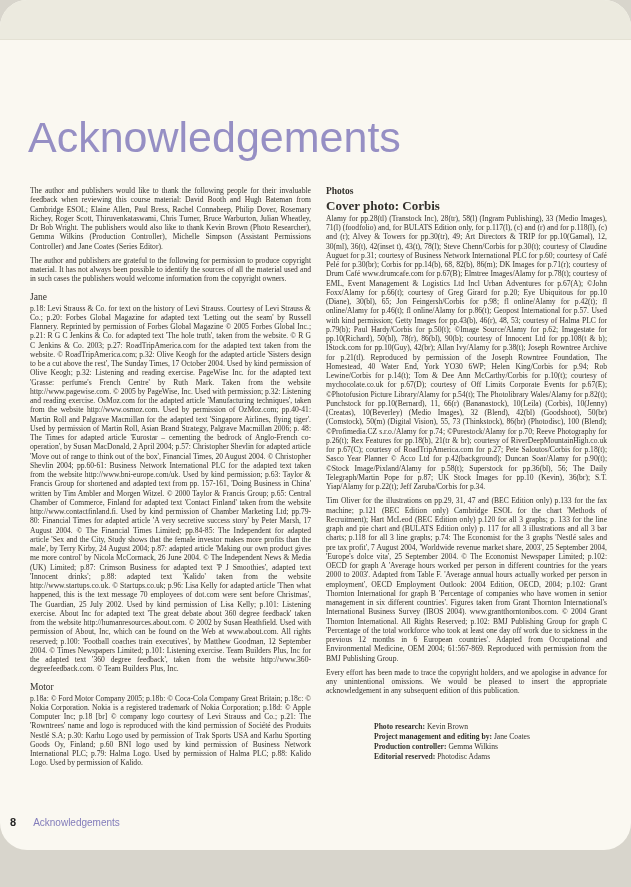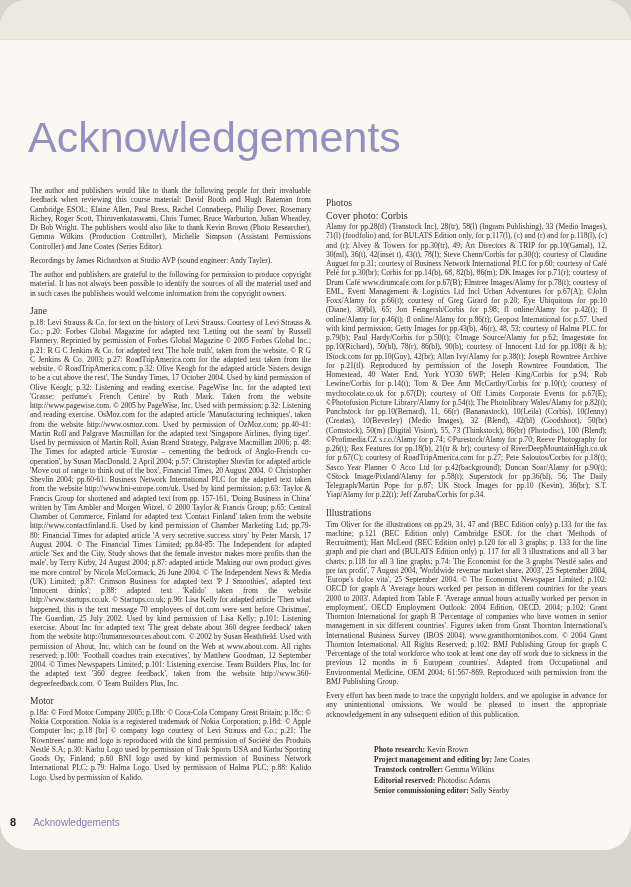--- a/index.html
+++ b/index.html
@@ -35,22 +35,22 @@
   .col{flex:1;min-width:0;}
   .body-text{
     font-size:7.6px;line-height:1.22;
     text-align:justify;
     margin:0 0 5px 0;
   }
   .section-heading{
     font-size:9.5px;font-weight:normal;
     margin:8px 0 2px 0;
   }
-  .section-heading.first{margin-top:12px;}
-  .cover-line{font-size:10px;line-height:1.22;margin:0;}
+  .section-heading.first{margin-top:0;font-weight:bold;}
+  .cover-line{font-size:13px;line-height:1.22;margin:0;font-weight:bold;}
   .credits{margin-top:26px;}
   .credit-row{font-size:7.6px;line-height:1.35;padding-left:48px;}
   .credit-label{font-weight:bold;}
   .footer{
     position:absolute;left:10px;bottom:22px;
     font-family:"Liberation Sans", sans-serif;
     display:flex;align-items:baseline;gap:17px;
   }
   .footer .pagenum{font-size:11px;font-weight:bold;color:#262626;}
   .footer .pagelabel{font-size:10px;color:#827cba;}
@@ -60,46 +60,43 @@
 
 <div class="page">
   <div class="top-band"></div>
 
   <h1 class="page-title">Acknowledgements</h1>
 
   <div class="columns">
 
     <div class="col">
       <p class="body-text">The author and publishers would like to thank the following people for their invaluable feedback when reviewing this course material: David Booth and Hugh Bateman from Cambridge ESOL; Elaine Allen, Paul Bress, Rachel Connabeep, Philip Dover, Rosemary Richey, Roger Scott, Thiruvenkataswami, Chris Turner, Bruce Warburton, Julian Wheatley, Dr Bob Wright. The publishers would also like to thank Kevin Brown (Photo Researcher), Gemma Wilkins (Production Controller), Michelle Simpson (Assistant Permissions Controller) and Jane Coates (Series Editor).</p>
-      <p class="body-text">Recordings by James Richardson at Studio AVP (sound engineer: Andy Tayler).</p>
       <p class="body-text">The author and publishers are grateful to the following for permission to produce copyright material. It has not always been possible to identify the sources of all the material used and in such cases the publishers would welcome information from the copyright owners.</p>
 
       <h2 class="section-heading">Jane</h2>
       <p class="body-text">p.18: Levi Strauss &amp; Co. for text on the history of Levi Strauss. Courtesy of Levi Strauss &amp; Co.; p.20: Forbes Global Magazine for adapted text 'Letting out the seam' by Russell Flannery. Reprinted by permission of Forbes Global Magazine © 2005 Forbes Global Inc.; p.21: R G C Jenkins &amp; Co. for adapted text 'The hole truth', taken from the website. © R G C Jenkins &amp; Co. 2003; p.27: RoadTripAmerica.com for the adapted text taken from the website. © RoadTripAmerica.com; p.32: Olive Keogh for the adapted article 'Sisters design to be a cut above the rest', The Sunday Times, 17 October 2004. Used by kind permission of Olive Keogh; p.32: Listening and reading exercise. PageWise Inc. for the adapted text 'Grasse: perfume's French Centre' by Ruth Mark. Taken from the website http://www.pagewise.com. © 2005 by PageWise, Inc. Used with permission; p.32: Listening and reading exercise. OsMoz.com for the adapted article 'Manufacturing techniques', taken from the website http://www.osmoz.com. Used by permission of OzMoz.com; pp.40-41: Martin Roll and Palgrave Macmillan for the adapted text 'Singapore Airlines, flying tiger'. Used by permission of Martin Roll, Asian Brand Strategy, Palgrave Macmillan 2006; p. 48: The Times for adapted article 'Eurostar – cementing the bedrock of Anglo-French co-operation', by Susan MacDonald, 2 April 2004; p.57: Christopher Shevlin for adapted article 'Move out of range to think out of the box', Financial Times, 20 August 2004. © Christopher Shevlin 2004; pp.60-61: Business Network International PLC for the adapted text taken from the website http://www.bni-europe.com/uk. Used by kind permission; p.63: Taylor &amp; Francis Group for shortened and adapted text from pp. 157-161, 'Doing Business in China' written by Tim Ambler and Morgen Witzel. © 2000 Taylor &amp; Francis Group; p.65: Central Chamber of Commerce, Finland for adapted text 'Contact Finland' taken from the website http://www.contactfinland.fi. Used by kind permission of Chamber Marketing Ltd; pp.79-80: Financial Times for adapted article 'A very secretive success story' by Peter Marsh, 17 August 2004. © The Financial Times Limited; pp.84-85: The Independent for adapted article 'Sex and the City, Study shows that the female investor makes more profits than the male', by Terry Kirby, 24 August 2004; p.87: adapted article 'Making our own product gives me more control' by Nicola McCormack, 26 June 2004. © The Independent News &amp; Media (UK) Limited; p.87: Crimson Business for adapted text 'P J Smoothies', adapted text 'Innocent drinks'; p.88: adapted text 'Kalido' taken from the website http://www.startups.co.uk. © Startups.co.uk; p.96: Lisa Kelly for adapted article 'Then what happened, this is the text message 70 employees of dot.com were sent before Christmas', The Guardian, 25 July 2002. Used by kind permission of Lisa Kelly; p.101: Listening exercise. About Inc for adapted text 'The great debate about 360 degree feedback' taken from the website http://humanresources.about.com. © 2002 by Susan Heathfield. Used with permission of About, Inc, which can be found on the Web at www.about.com. All rights reserved; p.100: 'Football coaches train executives', by Matthew Goodman, 12 September 2004. © Times Newspapers Limited;  p.101: Listening exercise. Team Builders Plus, Inc for the adapted text '360 degree feedback', taken from the website http://www.360-degreefeedback.com. © Team Builders Plus, Inc.</p>
 
       <h2 class="section-heading">Motor</h2>
       <p class="body-text">p.18a: © Ford Motor Company 2005; p.18b: © Coca-Cola Company Great Britain; p.18c: © Nokia Corporation. Nokia is a registered trademark of Nokia Corporation; p.18d: © Apple Computer Inc; p.18 [br] © company logo courtesy of Levi Strauss and Co.; p.21: The 'Rowntrees' name and logo is reproduced with the kind permission of Société des Produits Nestlé S.A; p.30: Karhu Logo used by permission of Trak Sports USA and Karhu Sporting Goods Oy, Finland; p.60 BNI logo used by kind permission of Business Network International PLC; p.79: Halma Logo. Used by permission of Halma PLC; p.88: Kalido Logo. Used by permission of Kalido.</p>
     </div>
 
     <div class="col">
       <h2 class="section-heading first">Photos</h2>
       <p class="cover-line">Cover photo: Corbis</p>
       <p class="body-text">Alamy for pp.28(tl) (Transtock Inc), 28(tr), 58(l) (Ingram Publishing), 33 (Medio Images), 71(l) (foodfolio) and, for BULATS Edition only, for p.117(l), (c) and (r) and for p.118(l), (c) and (r); Alvey &amp; Towers for pp.30(tr), 49; Art Directors &amp; TRIP for pp.10(Gamal), 12, 30(ml), 36(t), 42(inset t), 43(t), 78(l); Steve Chenn/Corbis for p.30(t); courtesy of Claudine Auguet for p.31; courtesy of Business Network International PLC for p.60; courtesy of Café Pelé for p.30(br); Corbis for pp.14(b), 68, 82(b), 86(m); DK Images for p.71(r); courtesy of Drum Café www.drumcafe.com for p.67(B); Elmtree Images/Alamy for p.78(t); courtesy of EML, Event Management &amp; Logistics Ltd Incl Urban Adventures for p.67(A); ©John Foxx/Alamy for p.66(t); courtesy of Greg Girard for p.20; Eye Ubiquitous for pp.10 (Diane), 30(bl), 65; Jon Feingersh/Corbis for p.98; fl online/Alamy for p.42(t); fl online/Alamy for p.46(t); fl online/Alamy for p.86(t); Geopost International for p.57. Used with kind permission; Getty Images for pp.43(b), 46(r), 48, 53; courtesy of Halma PLC for p.79(b); Paul Hardy/Corbis for p.50(t); ©Image Source/Alamy for p.62; Imagestate for pp.10(Richard), 50(bl), 78(r), 86(bl), 90(b); courtesy of Innocent Ltd for pp.108(t &amp; b); IStock.com for pp.10(Guy), 42(br); Allan Ivy/Alamy for p.38(t); Joseph Rowntree Archive for p.21(tl). Reproduced by permission of the Joseph Rowntree Foundation, The Homestead, 40 Water End, York YO30 6WP; Helen King/Corbis for p.94; Rob Lewine/Corbis for p.14(t); Tom &amp; Dee Ann McCarthy/Corbis for p.10(t); courtesy of mychocolate.co.uk for p.67(D); courtesy of Off Limits Corporate Events for p.67(E); ©Photofusion Picture Library/Alamy for p.54(t); The Photolibrary Wales/Alamy for p.82(t); Punchstock for pp.10(Bernard), 11, 66(r) (Bananastock), 10(Leila) (Corbis), 10(Jenny) (Creatas), 10(Beverley) (Medio Images), 32 (Blend), 42(bl) (Goodshoot), 50(br) (Comstock), 50(m) (Digital Vision), 55, 73 (Thinkstock), 86(br) (Photodisc), 100 (Blend); ©Profimedia.CZ s.r.o./Alamy for p.74; ©Purestock/Alamy for p.70;  Reeve Photography  for p.26(t); Rex Features for pp.18(b), 21(tr &amp; br); courtesy of RiverDeepMountainHigh.co.uk for p.67(C); courtesy of RoadTripAmerica.com for p.27; Pete Saloutos/Corbis  for p.18(t); Sasco Year Planner © Acco Ltd for p.42(background); Duncan Soar/Alamy for p.90(t); ©Stock Image/Pixland/Alamy for p.58(t); Superstock for pp.36(bl), 56; The Daily Telegraph/Martin Pope for p.87; UK Stock Images for pp.10 (Kevin), 36(br); S.T. Yiap/Alamy for p.22(t); Jeff Zaruba/Corbis for p.34.</p>
 
-      <h2 class="section-heading">Illustrations</h2>
       <p class="body-text">Tim Oliver for the illustrations on pp.29, 31, 47 and (BEC Edition only) p.133 for the fax machine; p.121 (BEC Edition only) Cambridge ESOL for the chart 'Methods of Recruitment); Hart McLeod (BEC Edition only) p.120 for all 3 graphs; p. 133 for the line graph and pie chart and (BULATS Edition only) p. 117 for all 3 illustrations and all 3 bar charts; p.118 for all 3 line graphs; p.74: The Economist for the 3 graphs 'Nestlé sales and pre tax profit', 7 August 2004, 'Worldwide revenue market share, 2003', 25 September 2004, 'Europe's dolce vita', 25 September 2004. © The Economist Newspaper Limited; p.102: OECD for graph A 'Average hours worked per person in different countries for the years 2000 to 2003'. Adapted from Table F. 'Average annual hours actually worked per person in employment', OECD Employment Outlook: 2004 Edition, OECD, 2004; p.102: Grant Thornton International for graph B 'Percentage of companies who have women in senior management in six different countries'. Figures taken from Grant Thornton International's International Business Survey (IBOS 2004). www.grantthorntonibos.com. © 2004 Grant Thornton International. All Rights Reserved; p.102: BMJ Publishing Group for graph C 'Percentage of the total workforce who took at least one day off work due to sickness in the previous 12 months in 6 European countries'. Adapted from Occupational and Environmental Medicine, OEM 2004; 61:567-869. Reproduced with permission from the BMJ Publishing Group.</p>
 
       <p class="body-text">Every effort has been made to trace the copyright holders, and we apologise in advance for any unintentional omissions.  We would be pleased to insert the appropriate acknowledgement in any subsequent edition of this publication.</p>
 
       <div class="credits">
         <div class="credit-row"><span class="credit-label">Photo research:</span> <span>Kevin Brown</span></div>
         <div class="credit-row"><span class="credit-label">Project management and editing by:</span> <span>Jane Coates</span></div>
-        <div class="credit-row"><span class="credit-label">Transtock controller:</span> <span>Gemma Wilkins</span></div>
+        <div class="credit-row"><span class="credit-label">Production controller:</span> <span>Gemma Wilkins</span></div>
         <div class="credit-row"><span class="credit-label">Editorial reserved:</span> <span>Photodisc Adams</span></div>
-        <div class="credit-row"><span class="credit-label">Senior commissioning editor:</span> <span>Sally Searby</span></div>
       </div>
     </div>
 
   </div>
 
   <div class="footer">
     <span class="pagenum">8</span>
     <span class="pagelabel">Acknowledgements</span>
   </div>
 </div>

